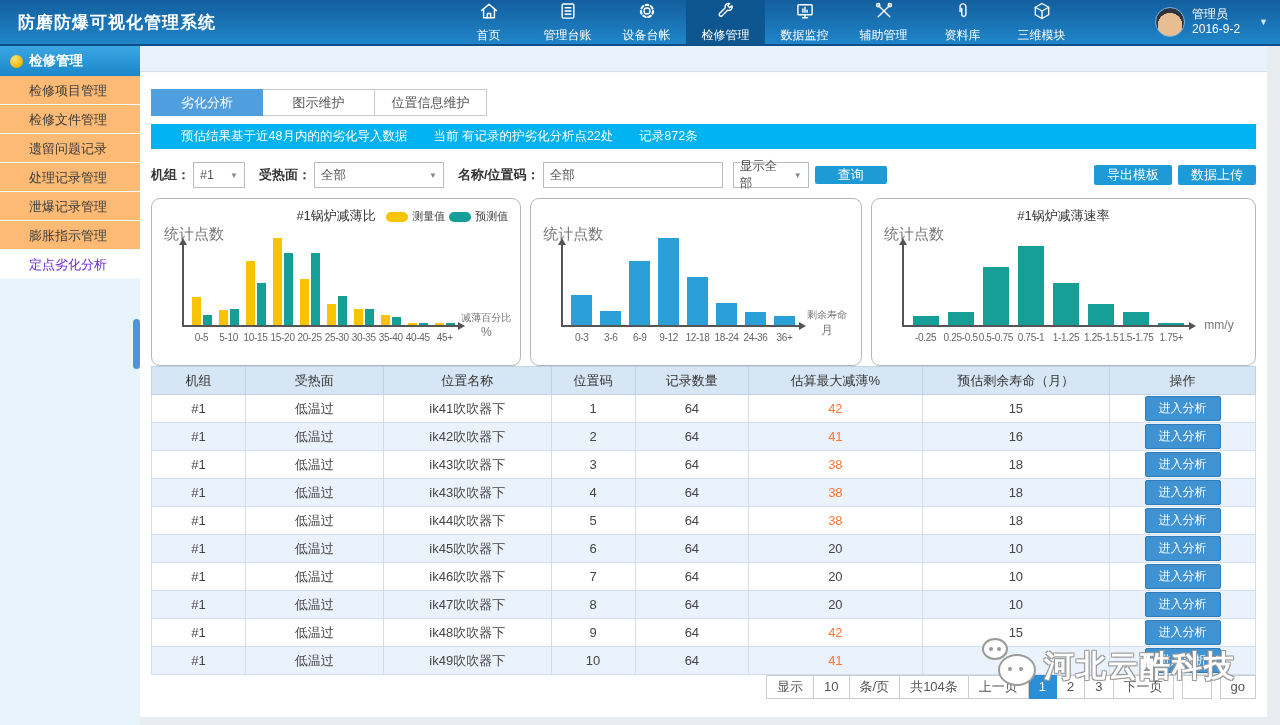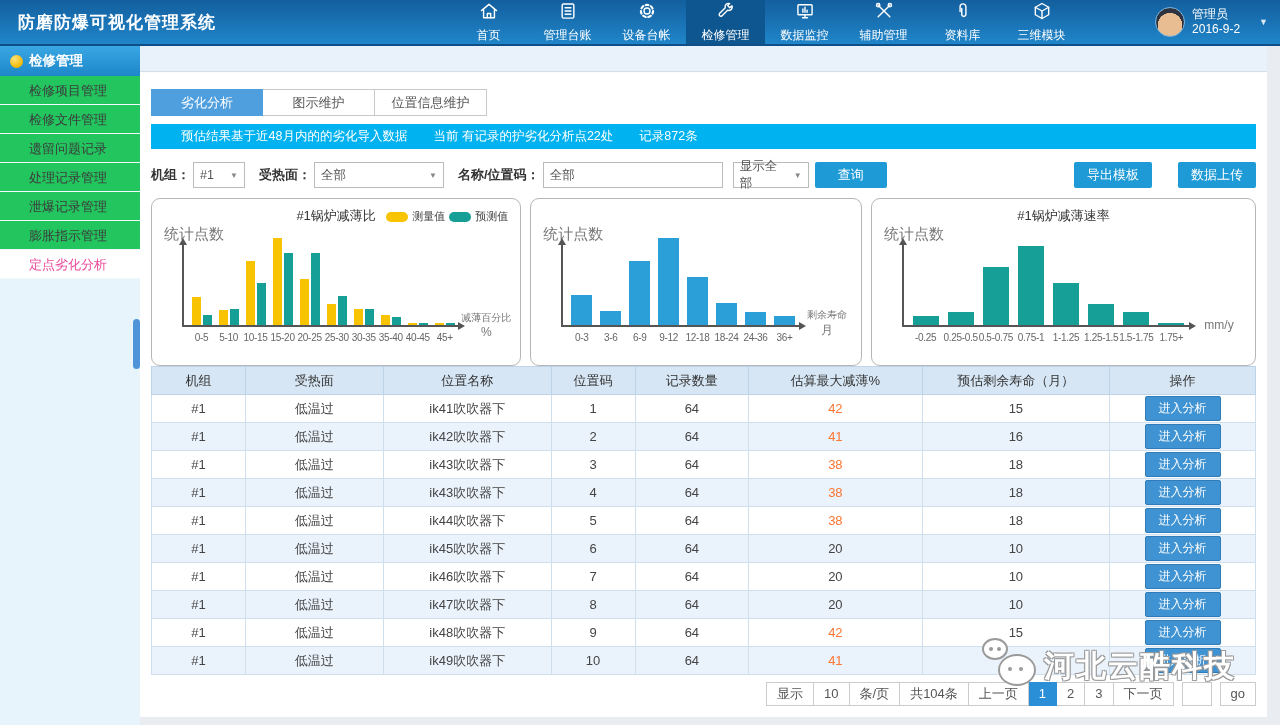--- a/index.html
+++ b/index.html
@@ -19,22 +19,22 @@
   .user-block { position:absolute; right:8px; top:0; height:100%; display:flex; align-items:center; gap:7px; color:#fff; }
   .avatar { width:30px; height:30px; border-radius:50%; background:radial-gradient(circle at 50% 62%, #e9bd92 0 55%, #2e3340 56%); border:1px solid #7fb4dc; overflow:hidden; }
   .user-meta { font-size:12px; line-height:15px; }
   .user-caret { font-size:9px; margin-left:12px; margin-right:4px; color:#dbe9f5; }
 
   
   .sidebar { position:absolute; left:0; top:46px; width:140px; bottom:0; background:#e8f4fb; z-index:4; }
   .sidebar-header { height:30px; background:linear-gradient(180deg,#3aa7e4,#1d87c9); display:flex; align-items:center; padding-left:10px; gap:6px; }
   .sidebar-header-dot { width:13px; height:13px; border-radius:50%; background:radial-gradient(circle at 35% 30%, #ffe27a, #f4b800 70%); }
   .sidebar-header-label { color:#fff; font-size:13.5px; font-weight:bold; }
-  .side-item { height:29px; line-height:29px; padding-left:29px; font-size:13px; color:#3c3c3c; background:#22c55e; border-bottom:1px solid #f2f9fd; cursor:pointer; }
-  .side-item.selected { background:#ffffff; color:#ec4899; }
+  .side-item { height:29px; line-height:29px; padding-left:29px; font-size:13px; color:#3c3c3c; background:#fdba74; border-bottom:1px solid #f2f9fd; cursor:pointer; }
+  .side-item.selected { background:#ffffff; color:#6d28d9; }
   .side-scroll-thumb { position:absolute; right:0; top:273px; width:7px; height:50px; background:#4e94d8; border-radius:4px; }
 
   
   .main { position:absolute; left:140px; top:46px; right:13px; bottom:8px; background:#fbfcfd; }
   .sub-strip { height:26px; background:#e9f1fa; border-bottom:1px solid #d6dde4; }
   .content { padding:16px 11px 0 11px; background:#fff; position:absolute; top:27px; left:0; right:0; bottom:0; }
 
   
   .tabs { display:flex; }
   .tab { width:112px; height:27px; line-height:26px; text-align:center; font-size:13px; color:#555; background:#fff; border:1px solid #c9c9c9; border-left:none; cursor:pointer; }
@@ -45,23 +45,23 @@
   .info-bar { margin-top:8px; height:25px; line-height:25px; background:#00b2ef; color:#fff; font-size:12.5px; padding-left:30px; white-space:nowrap; }
   .info-bar span { margin-right:26px; }
 
   
   .filter-row { margin-top:13px; display:flex; align-items:center; }
   .f-label { font-size:13px; font-weight:bold; color:#333; margin-right:3px; white-space:nowrap; }
   .select-box { height:26px; border:1px solid #bbb; background:#fff; display:flex; align-items:center; justify-content:space-between; padding:0 6px; font-size:12.5px; color:#555; cursor:pointer; margin-right:14px; }
   .select-box .caret { font-size:8px; color:#888; margin-left:6px; }
   .text-input { height:26px; border:1px solid #bbb; background:#fff; font-size:12.5px; color:#555; padding:0 6px; width:180px; margin-right:10px; font-family:inherit; }
   .btn { border:none; color:#fff; background:#1e9ad6; font-size:13px; cursor:pointer; border-radius:2px; font-family:inherit; }
-  .btn.query { width:72px; height:26px; margin-left:6px; }
+  .btn.query { width:72px; height:18px; margin-left:6px; }
   .filter-spacer { flex:1; }
-  .btn.tool { width:78px; height:26px; margin-left:26px; }
+  .btn.tool { width:78px; height:20px; margin-left:6px; }
 
   
   .charts-row { margin-top:10px; display:flex; gap:9px; }
   .chart-panel { border:1px solid #b5b5b5; border-radius:9px; height:168px; position:relative; background:#fff; }
   .chart-title { text-align:center; font-size:13px; color:#333; padding-top:8px; }
   .chart-legend { position:absolute; top:10px; right:12px; display:flex; align-items:center; gap:4px; font-size:11px; color:#444; }
   .legend-swatch { width:22px; height:10px; border-radius:5px; display:inline-block; }
   .chart-plot { position:absolute; left:12px; right:6px; top:26px; bottom:6px; }
   .y-label { position:absolute; left:0; top:0; font-size:15px; color:#777; }
   .y-axis { position:absolute; left:18px; top:16px; bottom:32px; width:2px; background:#555; }
@@ -79,21 +79,21 @@
 
   
   .data-table { width:100%; border-collapse:collapse; table-layout:fixed; }
   .data-table th { background:#d7e6f4; font-weight:normal; font-size:13px; color:#333; height:28px; border:1px solid #bdd3e8; }
   .data-table td { height:28px; text-align:center; font-size:13px; color:#444; border:1px solid #cfdfee; background:#fff; }
   .data-table tr.alt td { background:#eaf2fb; }
   .data-table td.orange { color:#f97633; }
   .btn.enter { font-size:12px; padding:3px 13px; background:#3f93d2; border:1px solid #2f7cb9; }
 
   
-  .pagination { margin-top:7px; display:flex; justify-content:flex-end; align-items:center; }
+  .pagination { display:flex; justify-content:flex-end; align-items:center; }
   .pg-cell { height:24px; line-height:22px; border:1px solid #ccc; border-left:none; padding:0 10px; font-size:13px; color:#555; background:#fff; cursor:pointer; }
   .pg-cell.first { border-left:1px solid #ccc; }
   .pg-cell.static { cursor:default; }
   .pg-cell.page.active { background:#2b8fd8; color:#fff; border-color:#2b8fd8; }
   .pg-input { width:30px; height:24px; border:1px solid #ccc; margin-left:8px; }
   .pg-go { margin-left:8px; border:1px solid #ccc; border-left:1px solid #ccc; }
 
   
   .watermark { position:absolute; left:980px; top:632px; width:300px; height:62px; z-index:9; pointer-events:none; }
   .wm-text { position:absolute; left:64px; top:14px; font-size:30px; font-weight:bold; color:#fff;

